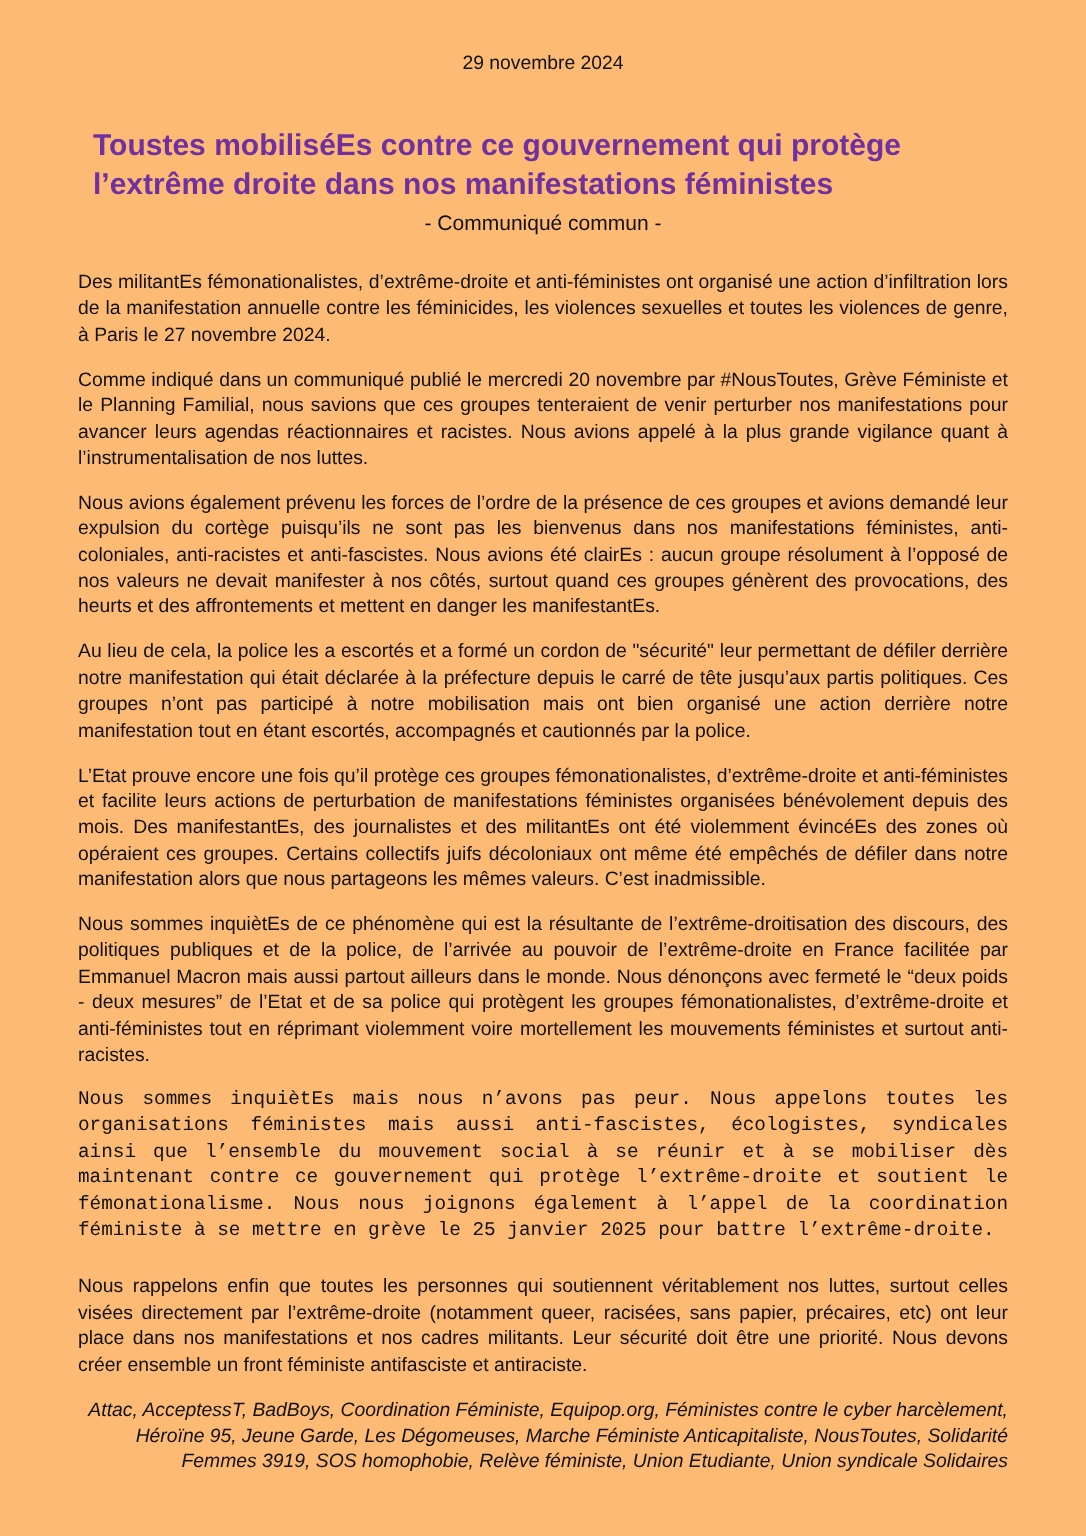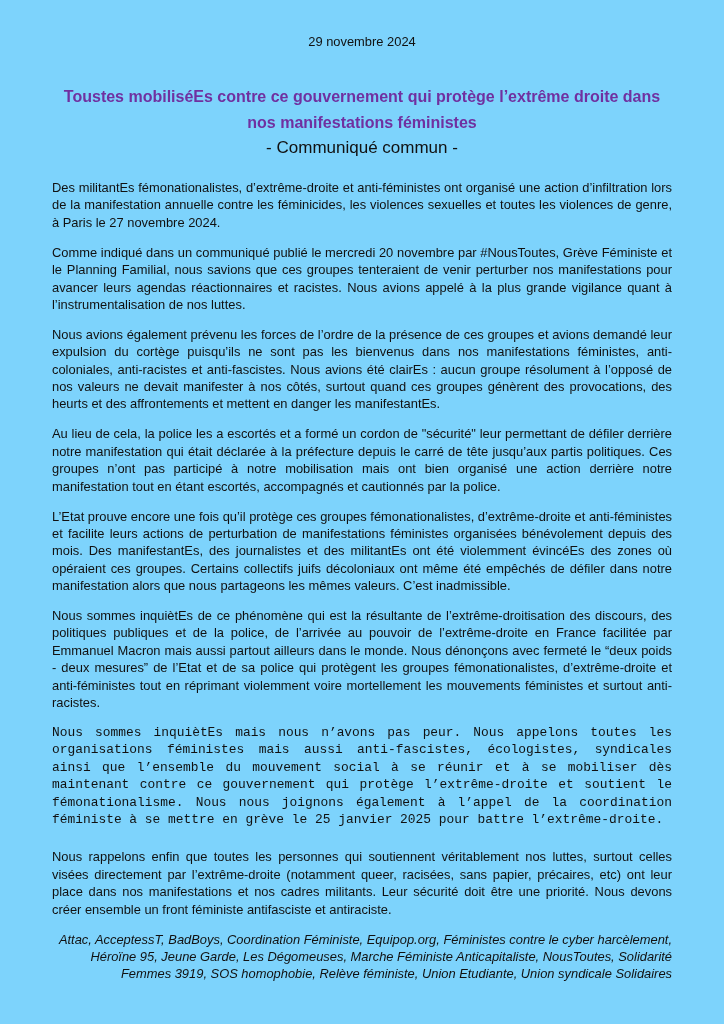--- a/index.html
+++ b/index.html
@@ -12,41 +12,41 @@
     height: 1024px;
     overflow: hidden;
     font-family: "Liberation Sans", "DejaVu Sans", sans-serif;
     color: #111111;
   }
   .page {
     box-sizing: border-box;
     width: 724px;
     height: 1024px;
     padding: 34px 52px 0 52px;
-    background: #7dd3fc;
+    background: #fdba74;
   }
   .doc-date {
     text-align: center;
     font-size: 12.9px;
     line-height: 16px;
     color: #111111;
   }
   .doc-title {
     margin: 34px auto 0 auto;
     max-width: 600px;
-    text-align: center;
-    font-size: 16px;
+    text-align: left;
+    font-size: 20px;
     font-weight: bold;
     line-height: 26px;
     
   }
   .doc-subtitle {
     margin-top: 3px;
     text-align: center;
-    font-size: 17px;
+    font-size: 14px;
     line-height: 18px;
     font-weight: normal;
     color: #111111;
   }
   .doc-body {
     margin-top: 22px;
   }
   .doc-body p {
     margin: 0 0 12.5px 0;
     font-size: 12.9px;

